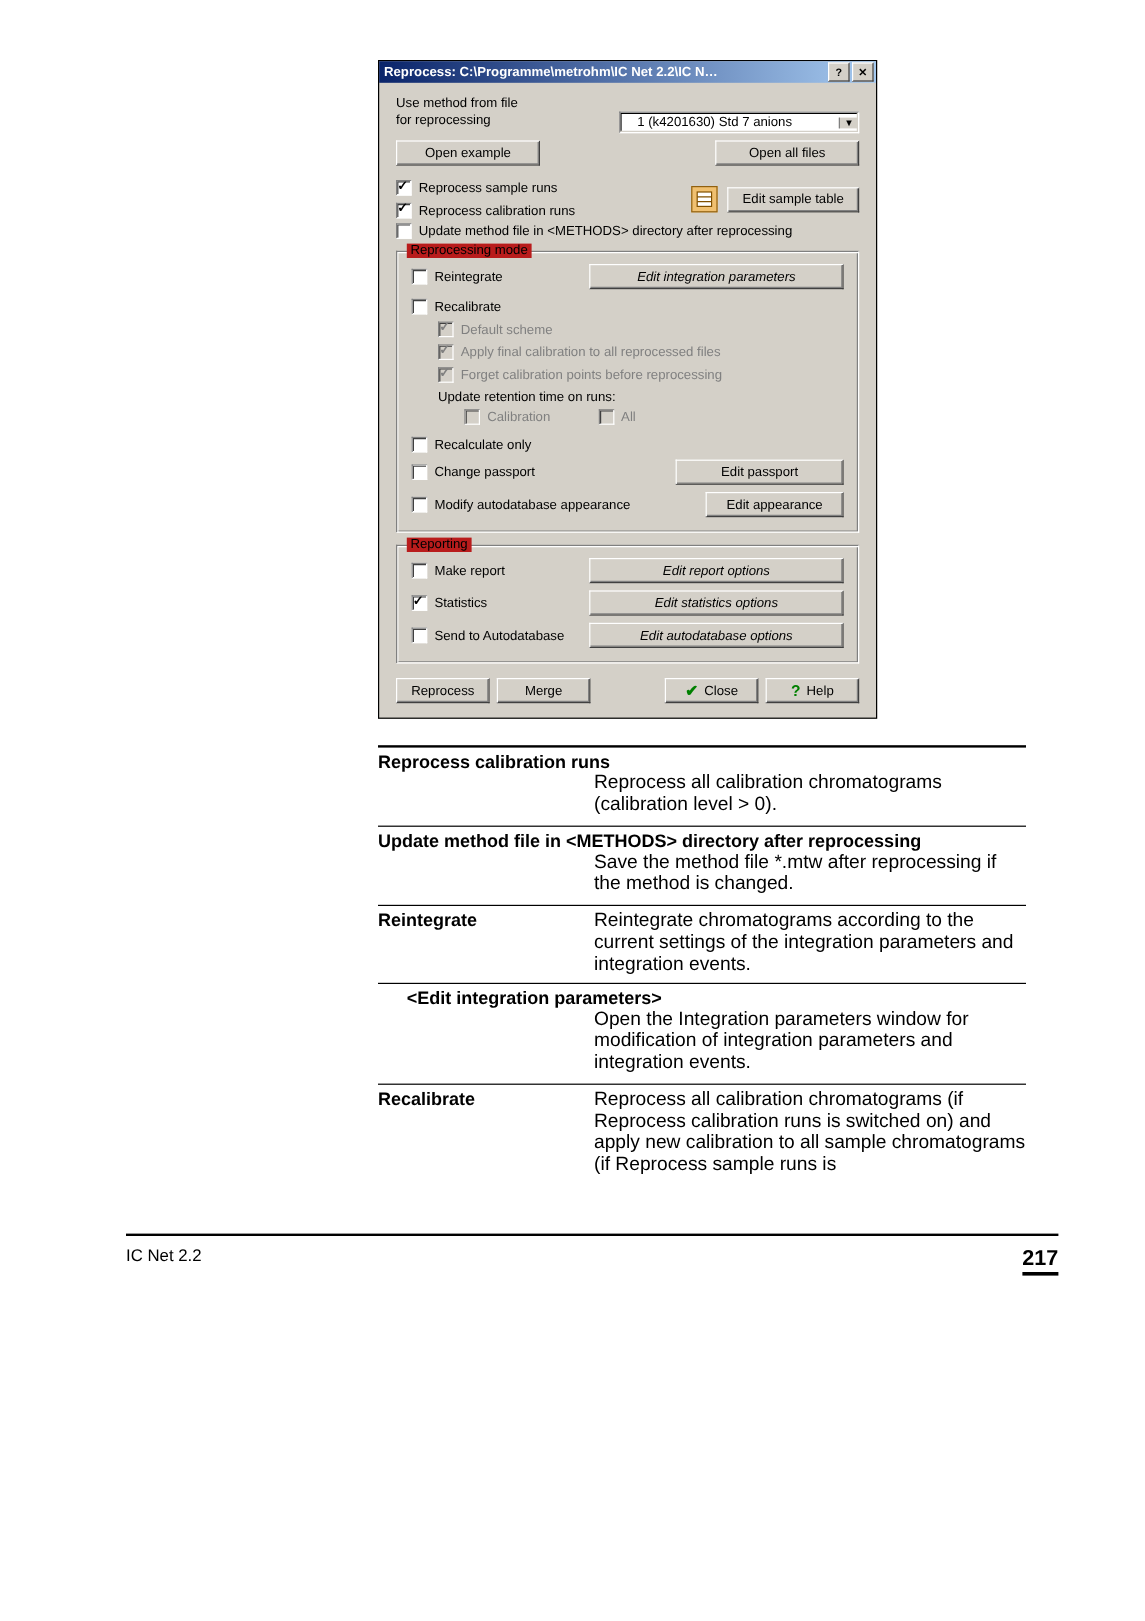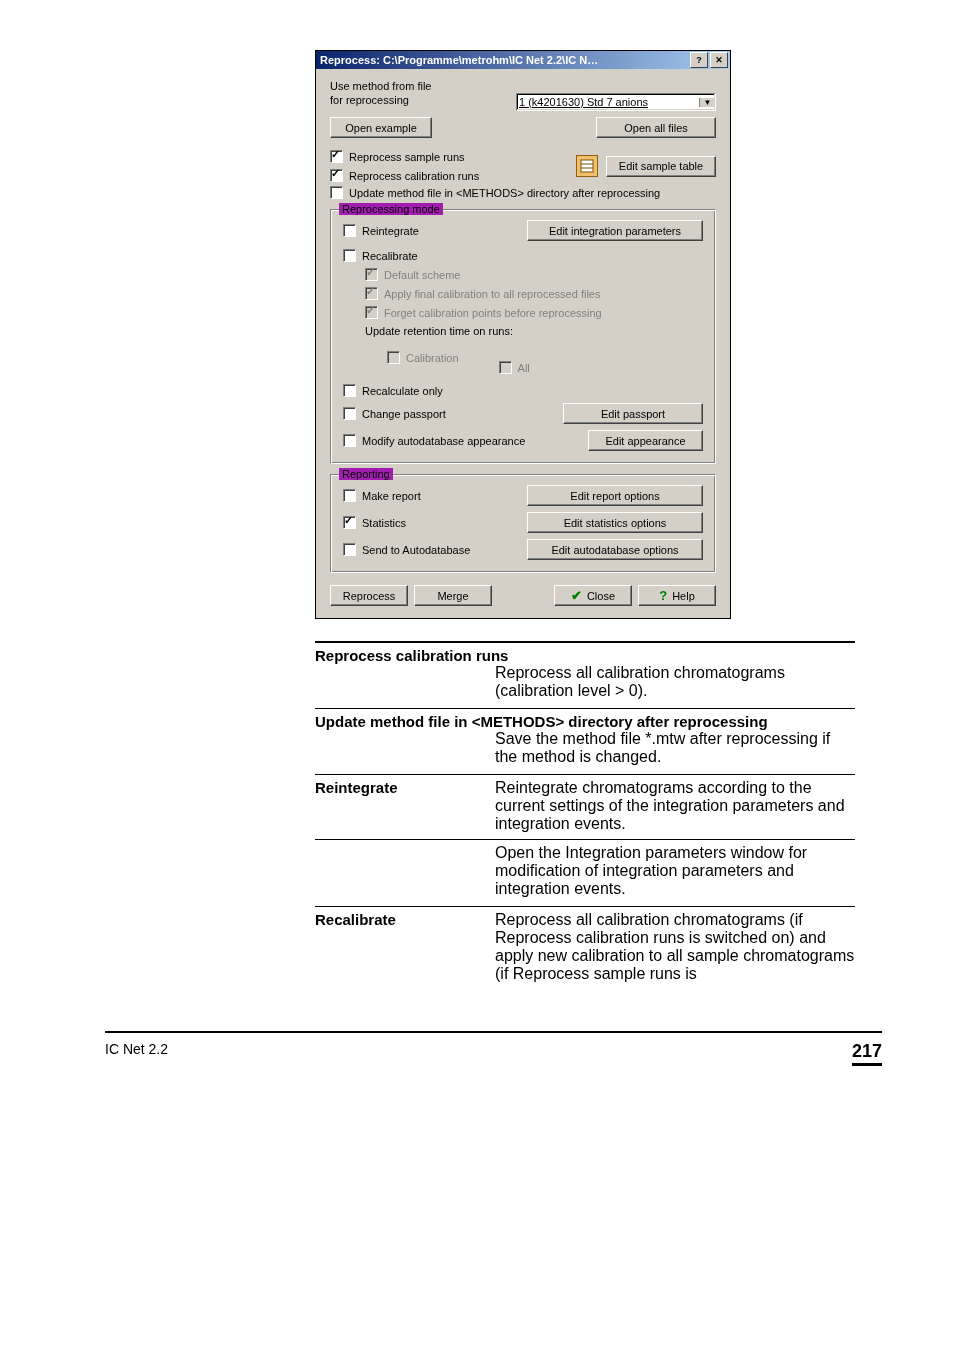--- a/index.html
+++ b/index.html
@@ -104,24 +104,23 @@
     border-right-color: #fff;
     border-bottom-color: #fff;
     box-shadow: inset -1px -1px 0 #D4D0C8, inset 1px 1px 0 #000;
     box-sizing: border-box;
     width: 190px;
     align-items: center;
     font-size: 11px;
   }
   .w-dropdown .dd-val {
     flex: 1;
-    padding: 1px 2px;
+    padding: 1px 14px;
     white-space: nowrap;
     overflow: hidden;
-    text-decoration: underline;
   }
   .w-dropdown .dd-btn {
     width: 15px;
     background: #D4D0C8;
     border-left: 1px solid #808080;
     display: flex;
     align-items: center;
     justify-content: center;
     font-size: 8px;
   }
@@ -133,21 +132,21 @@
     background: #D4D0C8;
     border: 1px solid #fff;
     border-right-color: #404040;
     border-bottom-color: #404040;
     box-shadow: inset -1px -1px 0 #808080;
     font-size: 11px;
     padding: 0 8px;
     box-sizing: border-box;
     white-space: nowrap;
   }
-  .w-btn.wide { width: 176px; }
+  .w-btn.wide { width: 212px; font-style: italic; }
   .w-check, .w-check-dis {
     width: 13px;
     height: 13px;
     background: #fff;
     border: 1px solid #808080;
     border-right-color: #fff;
     border-bottom-color: #fff;
     box-shadow: inset 1px 1px 0 #404040;
     box-sizing: border-box;
     position: relative;
@@ -172,21 +171,21 @@
     border-bottom-color:#fff;
     box-shadow: inset 1px 1px 0 #fff, inset -1px -1px 0 #808080;
     padding: 10px 12px 12px 12px;
     margin-top: 10px;
     position: relative;
   }
   .group-label {
     position: absolute;
     top: -7px;
     left: 8px;
-    background: #a21caf;
+    background: #b91c1c;
     padding: 0 3px;
     font-size: 11px;
     text-align: right;
   }
   .check-row {
     display: flex;
     align-items: center;
     margin-bottom: 6px;
     font-size: 11px;
   }
@@ -282,21 +281,21 @@
               <span>for reprocessing</span>
             </div>
           </div>
           <div class="w-dropdown" style="width:200px;">
             <span class="dd-val">1  (k4201630)  Std 7 anions</span>
             <span class="dd-btn">▼</span>
           </div>
         </div>
         <div class="sp"></div>
         <div class="row sp-between">
-          <span class="w-btn" style="width:102px;">Open example</span>
+          <span class="w-btn" style="width:120px;">Open example</span>
           <span class="w-btn" style="width:120px;">Open all files</span>
         </div>
 
         <div class="sp"></div>
           <div class="sp"></div>
 
         <div class="row sp-between">
           <div>
             <div class="check-row">
               <span class="w-check checked"></span>
@@ -351,21 +350,21 @@
             <div class="check-row">
               <span class="w-check-dis checked"></span>
               <span class="dis">Forget calibration points before reprocessing</span>
             </div>
             <div style="margin-bottom:4px;">Update retention time on runs:</div>
             <div class="row" style="margin-left:22px;">
               <div class="check-row" style="margin-right:40px; margin-bottom:0;">
                 <span class="w-check-dis"></span>
                 <span class="dis">Calibration</span>
               </div>
-              <div class="check-row" style="margin-bottom:0;margin-top:20px;">
+              <div class="check-row" style="margin-bottom:0;">
                 <span class="w-check-dis"></span>
                 <span class="dis">All</span>
               </div>
             </div>
           </div>
 
           <div class="check-row" style="margin-top:10px;">
             <span class="w-check"></span>
             <span>Recalculate only</span>
           </div>
@@ -449,20 +448,21 @@
         <span>Save the method file </span><b>*.mtw</b><span> after reprocessing if the method is changed.</span>
       </div>
     </div>
 
     <div class="entry">
       <div style="display:flex;">
         <div class="term" style="width:180px;">Reintegrate</div>
         <div style="flex:1;">Reintegrate chromatograms according to the current settings of the integration parameters and integration events.</div>
       </div>
       <div style="border-top:1px solid #000; margin-top:6px; padding-top:4px;">
+        <div class="sub-term">&lt;Edit integration parameters&gt;</div>
         <div class="def">
           <span>Open the </span><b>Integration parameters</b><span> window for modification of integration parameters and integration events.</span>
         </div>
       </div>
     </div>
 
     <div class="entry">
       <div style="display:flex;">
         <div class="term" style="width:180px;">Recalibrate</div>
         <div style="flex:1;">

